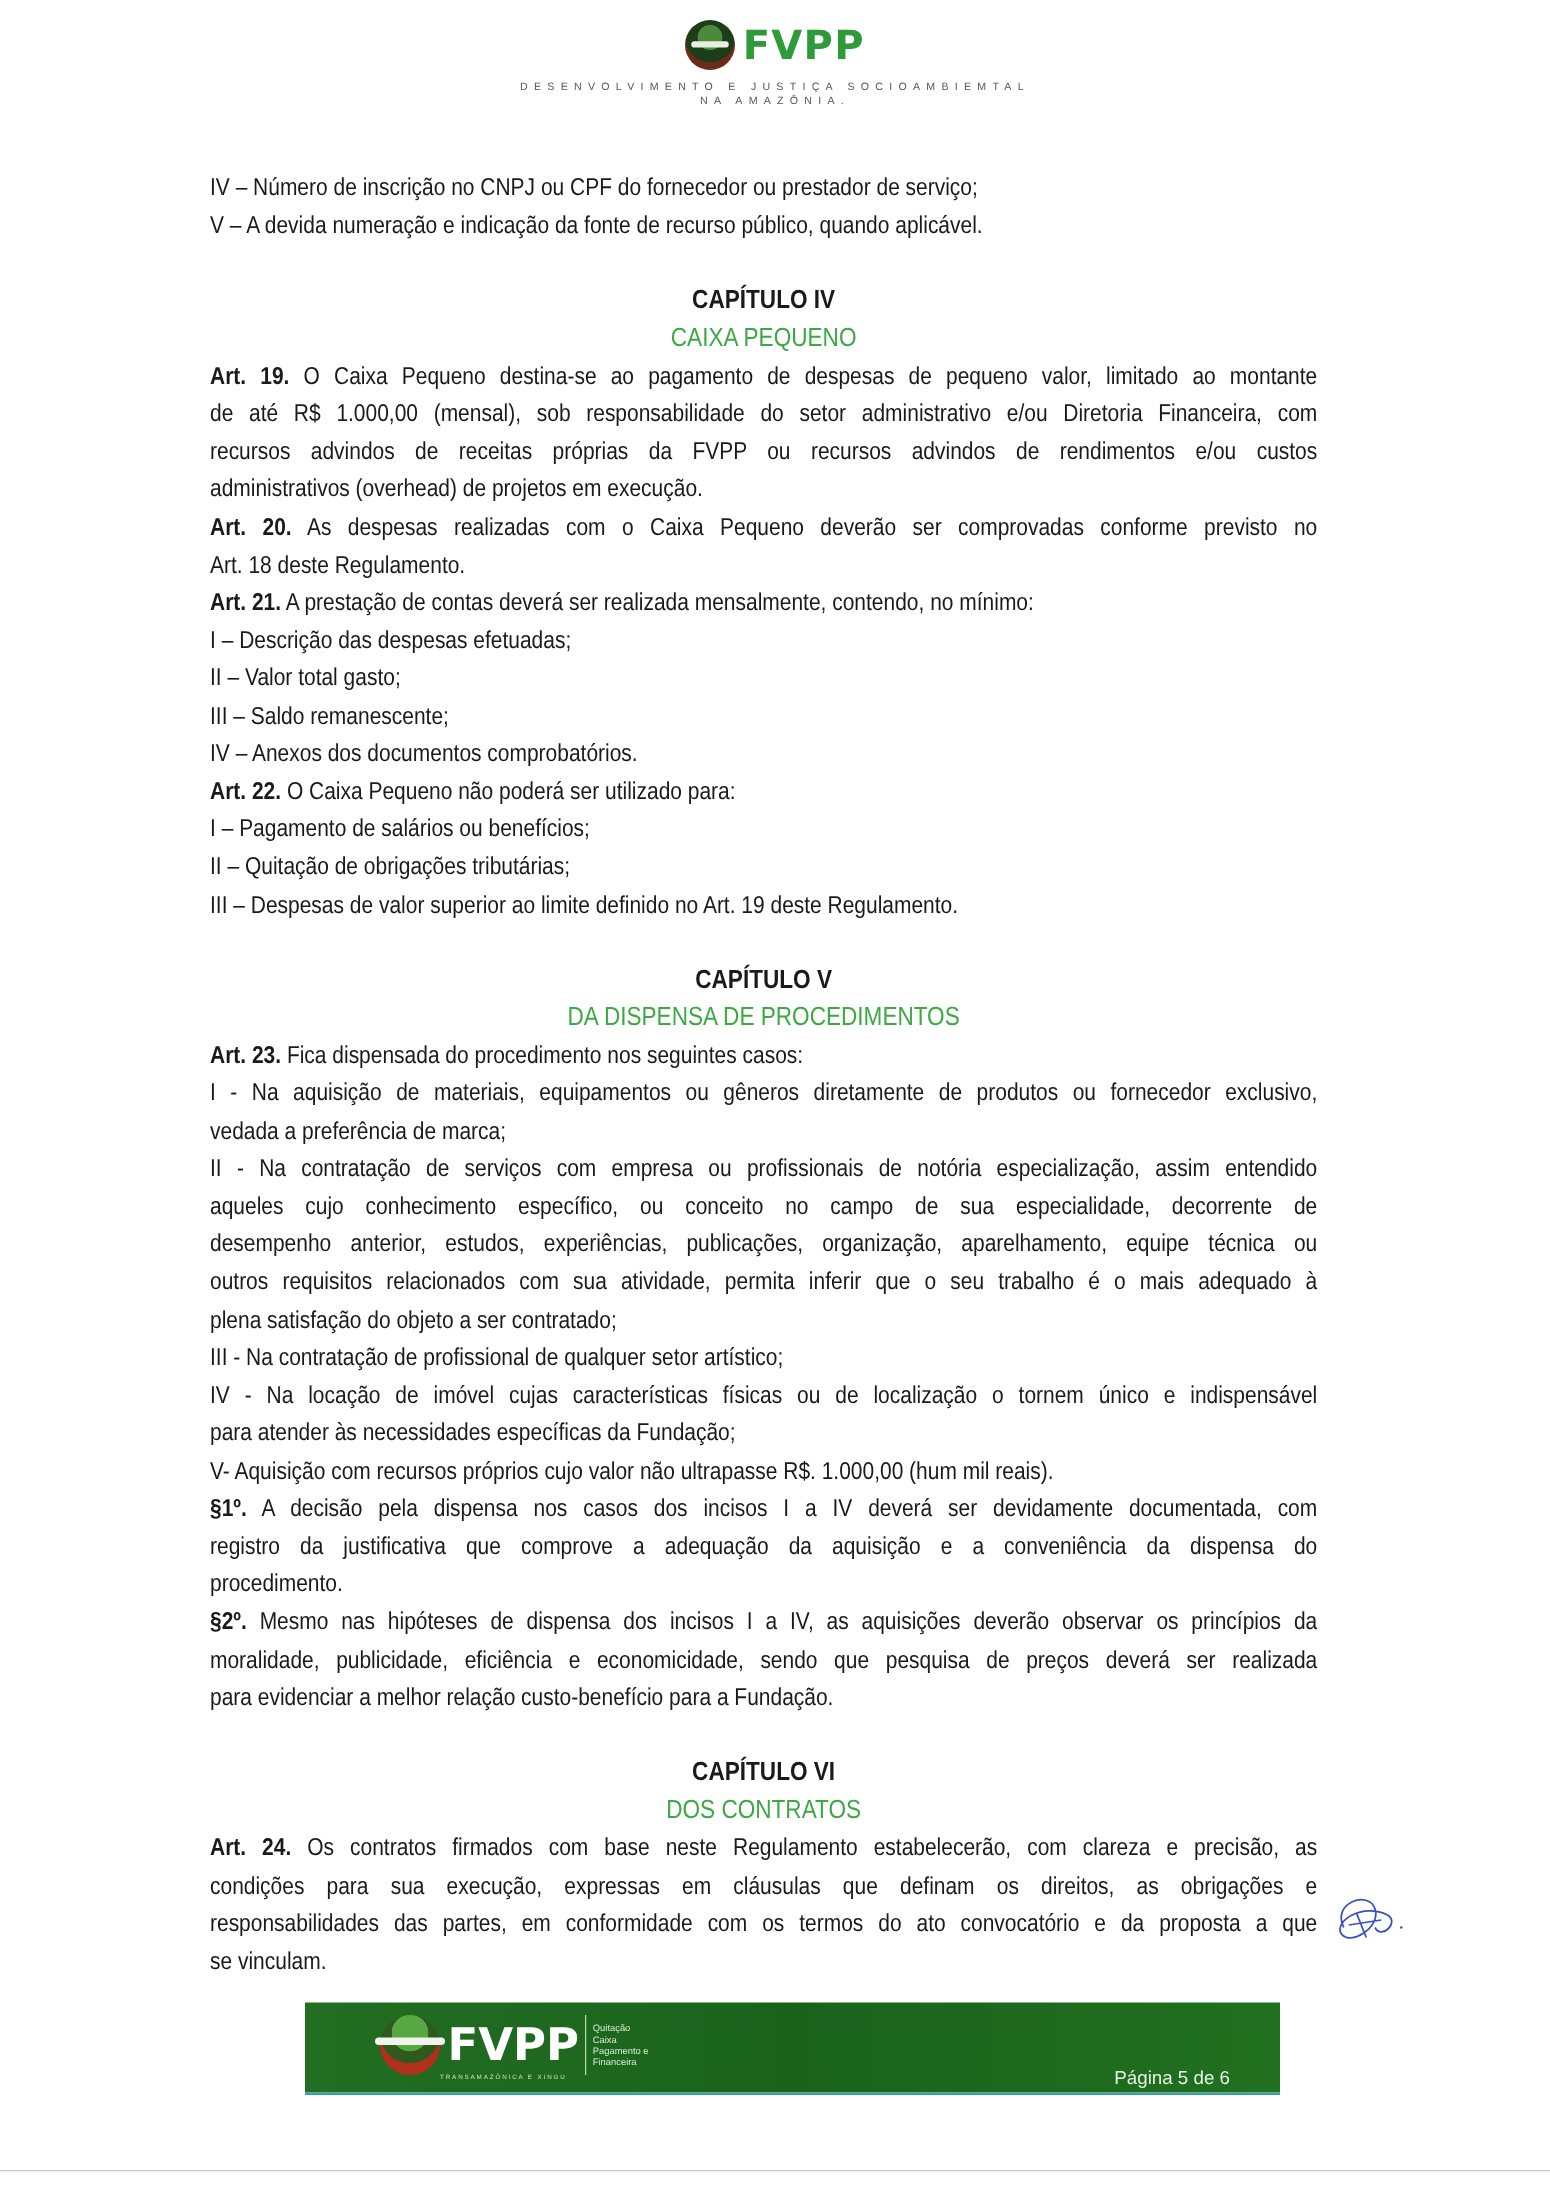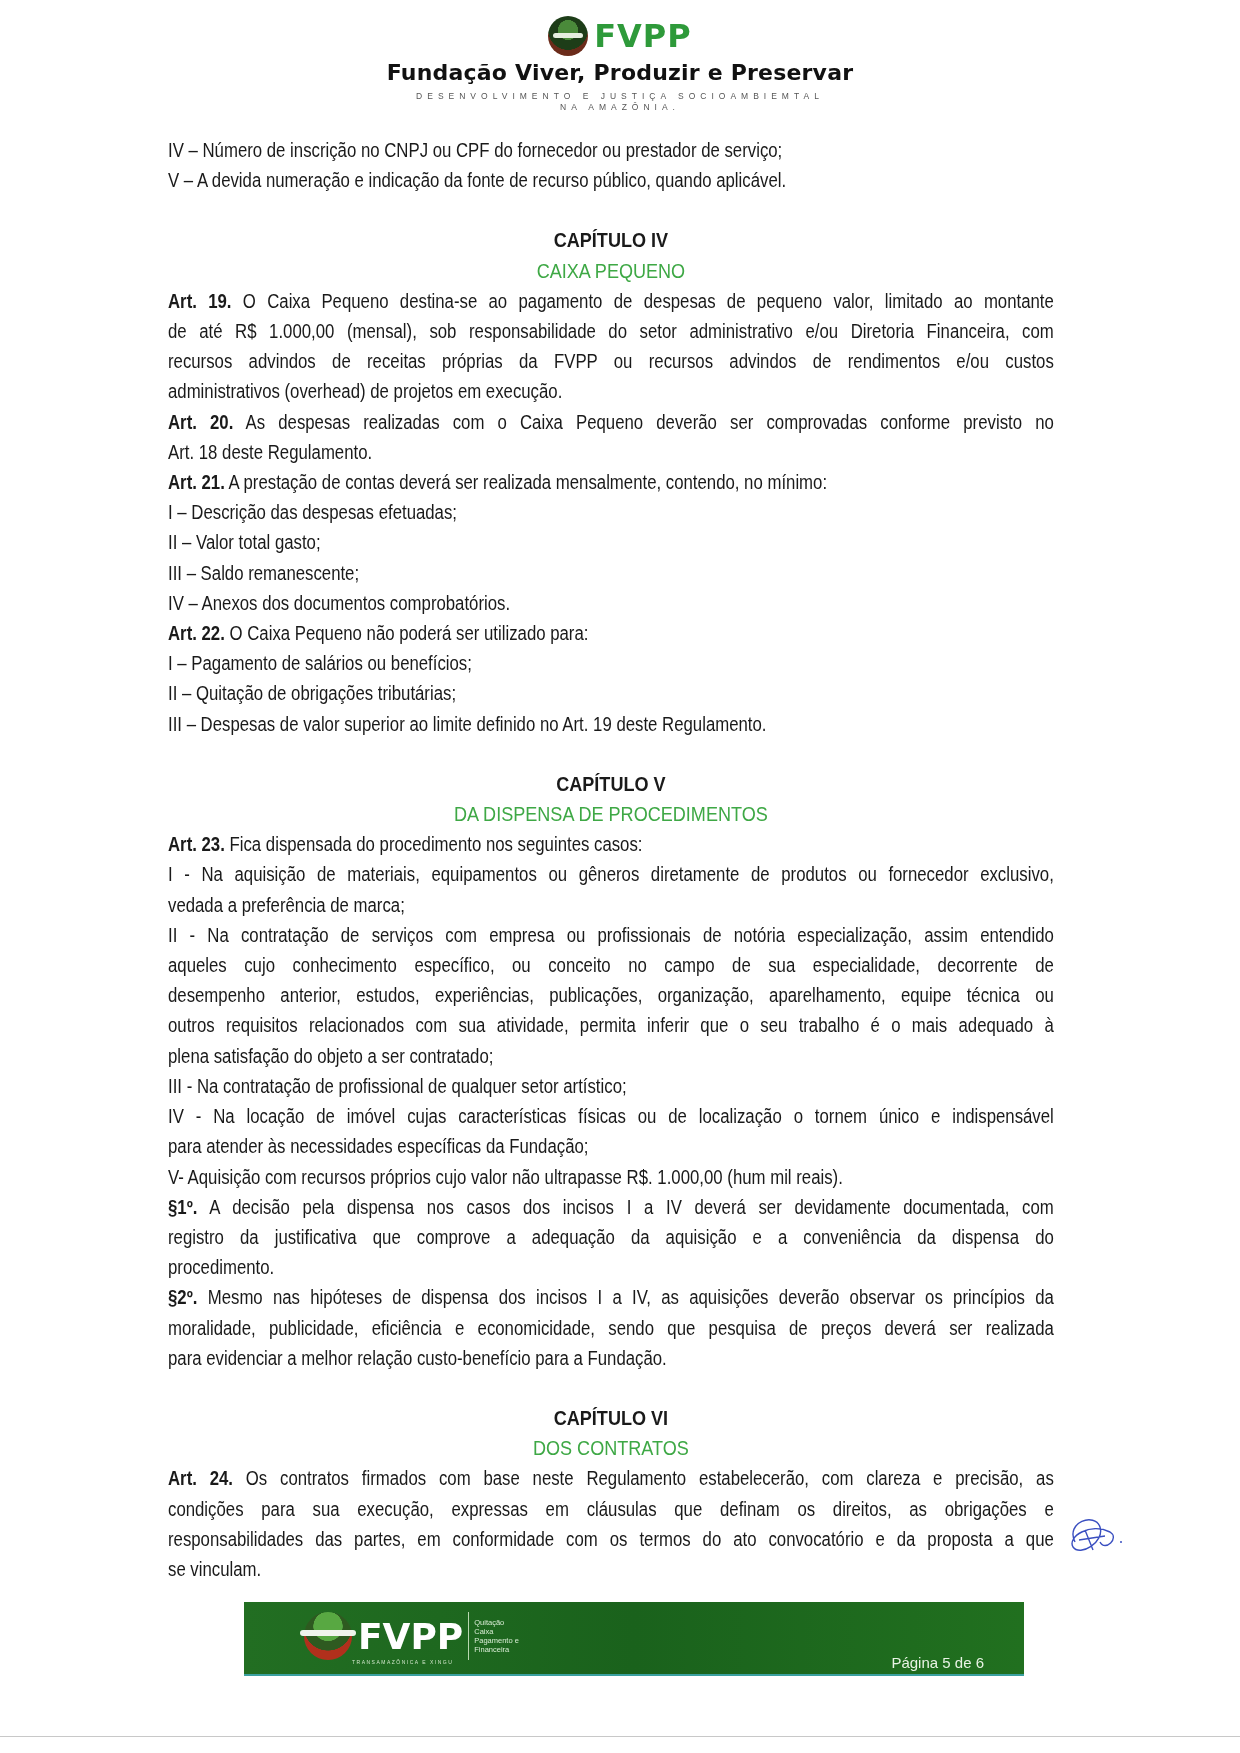--- a/index.html
+++ b/index.html
@@ -36,21 +36,20 @@
 </head>
 <body>
 
 <div class="page">
 
   <div class="header">
     <div class="logo-row">
       <div class="logo-circle"></div>
       <span class="logo-text">FVPP</span>
     </div>
-    <div class="org-name">Fundação Viver, Produzir e Preservar</div>
     <div class="tagline">
       <div>DESENVOLVIMENTO E JUSTIÇA SOCIOAMBIEMTAL</div>
       <div>NA AMAZÔNIA.</div>
     </div>
   </div>
 
   <div class="content">
     <div class="line">IV – Número de inscrição no CNPJ ou CPF do fornecedor ou prestador de serviço;</div>
     <div class="line">V – A devida numeração e indicação da fonte de recurso público, quando aplicável.</div>
     <div class="gap"></div>

